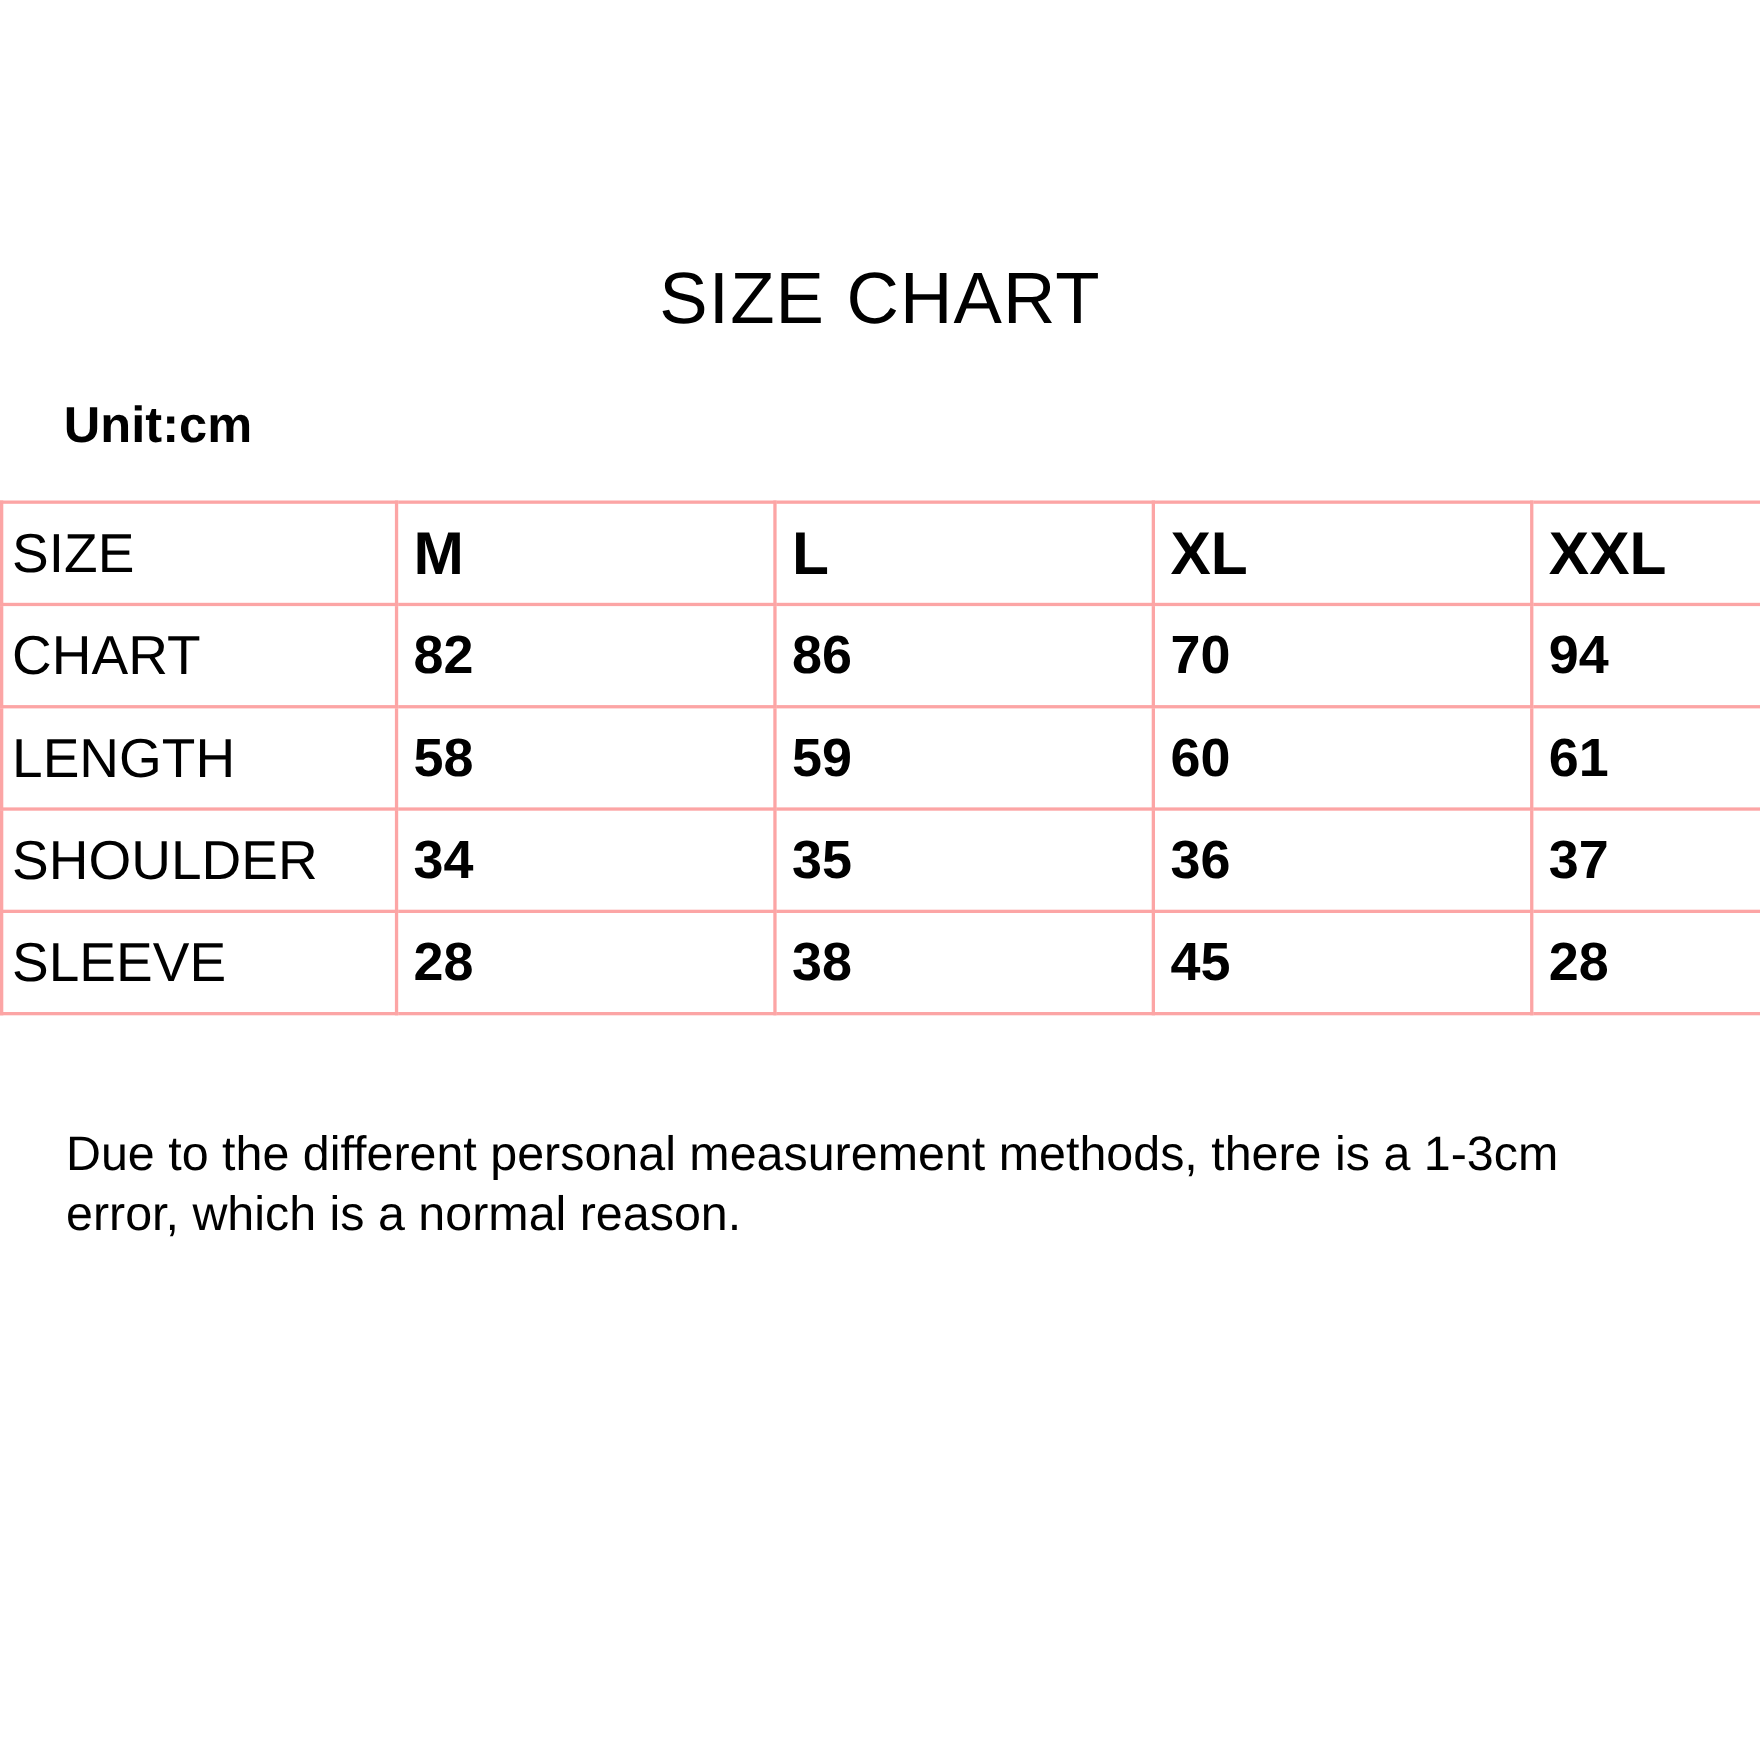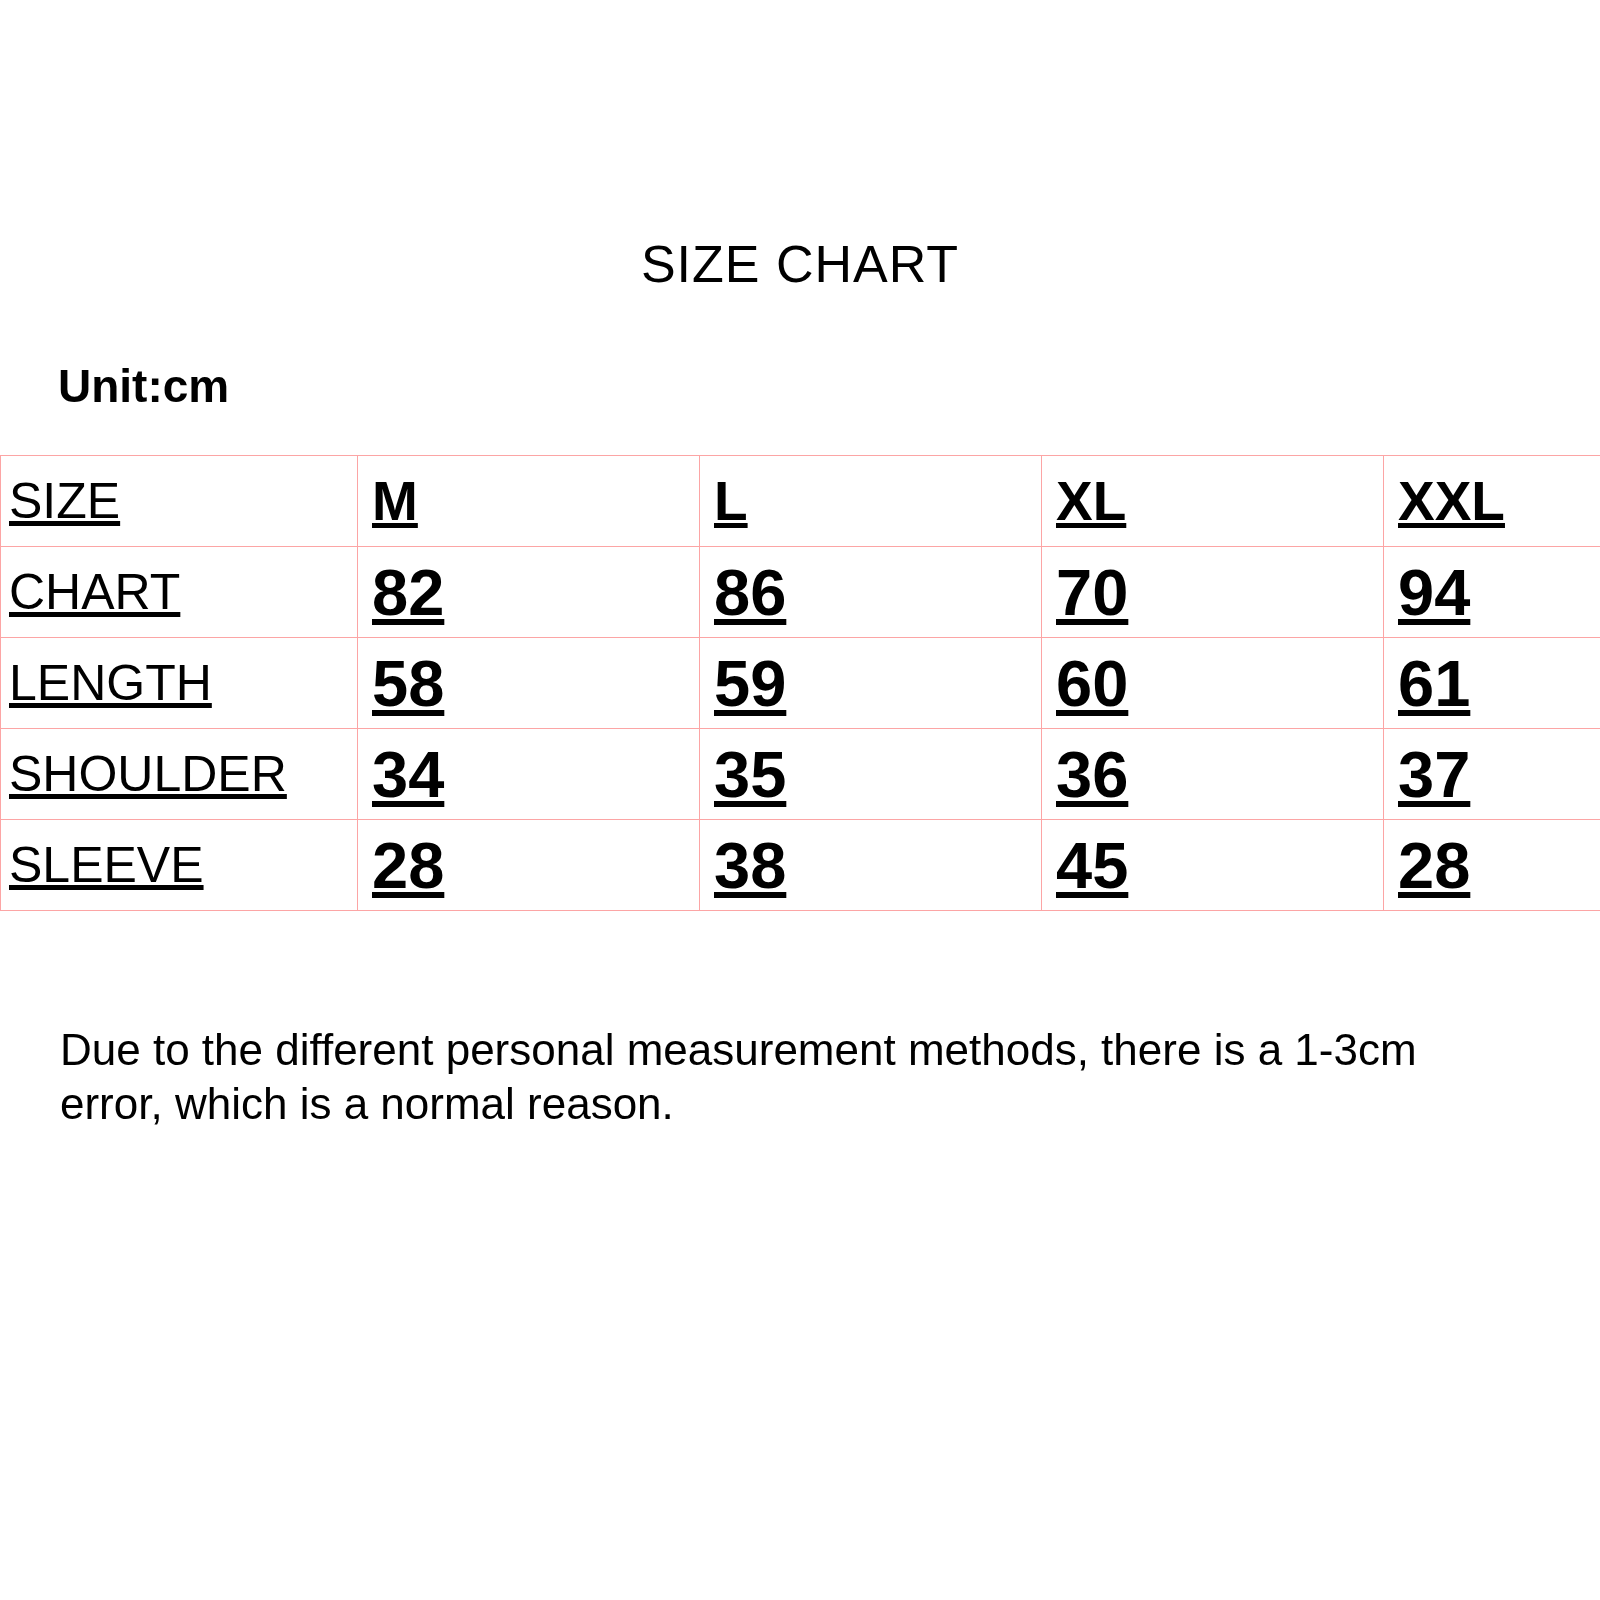--- a/index.html
+++ b/index.html
@@ -19,21 +19,21 @@
     position: relative;
     width: 1600px;
     height: 1600px;
   }
   .title {
     position: absolute;
     top: 238px;
     left: 0;
     width: 1600px;
     text-align: center;
-    font-size: 52px;
+    font-size: 66px;
     font-weight: 400;
     letter-spacing: 1px;
     line-height: 1;
     font-family: "Liberation Sans", sans-serif;
   }
   .unit {
     position: absolute;
     top: 363px;
     left: 58px;
     font-size: 46px;
@@ -45,36 +45,35 @@
     top: 455px;
     left: 0px;
     width: 1547px;
   }
   table.size-table {
     border-collapse: collapse;
     width: 1547px;
     table-layout: fixed;
   }
   table.size-table td {
-    border: 1px solid #fca5a5;
+    border: 3px solid #fca5a5;
     height: 90px;
     padding: 0 0 0 10px;
     vertical-align: middle;
-    text-decoration: underline;
   }
   table.size-table td.label {
     width: 348px;
     font-size: 50px;
     font-weight: 400;
     letter-spacing: 0px;
     padding-left: 8px;
   }
   table.size-table td.val {
     width: 327px;
-    font-size: 65px;
+    font-size: 49px;
     font-weight: bold;
     padding-left: 14px;
   }
   table.size-table tr.header td.val {
     font-size: 55px;
     font-weight: bold;
   }
   .note {
     position: absolute;
     top: 1000px;

